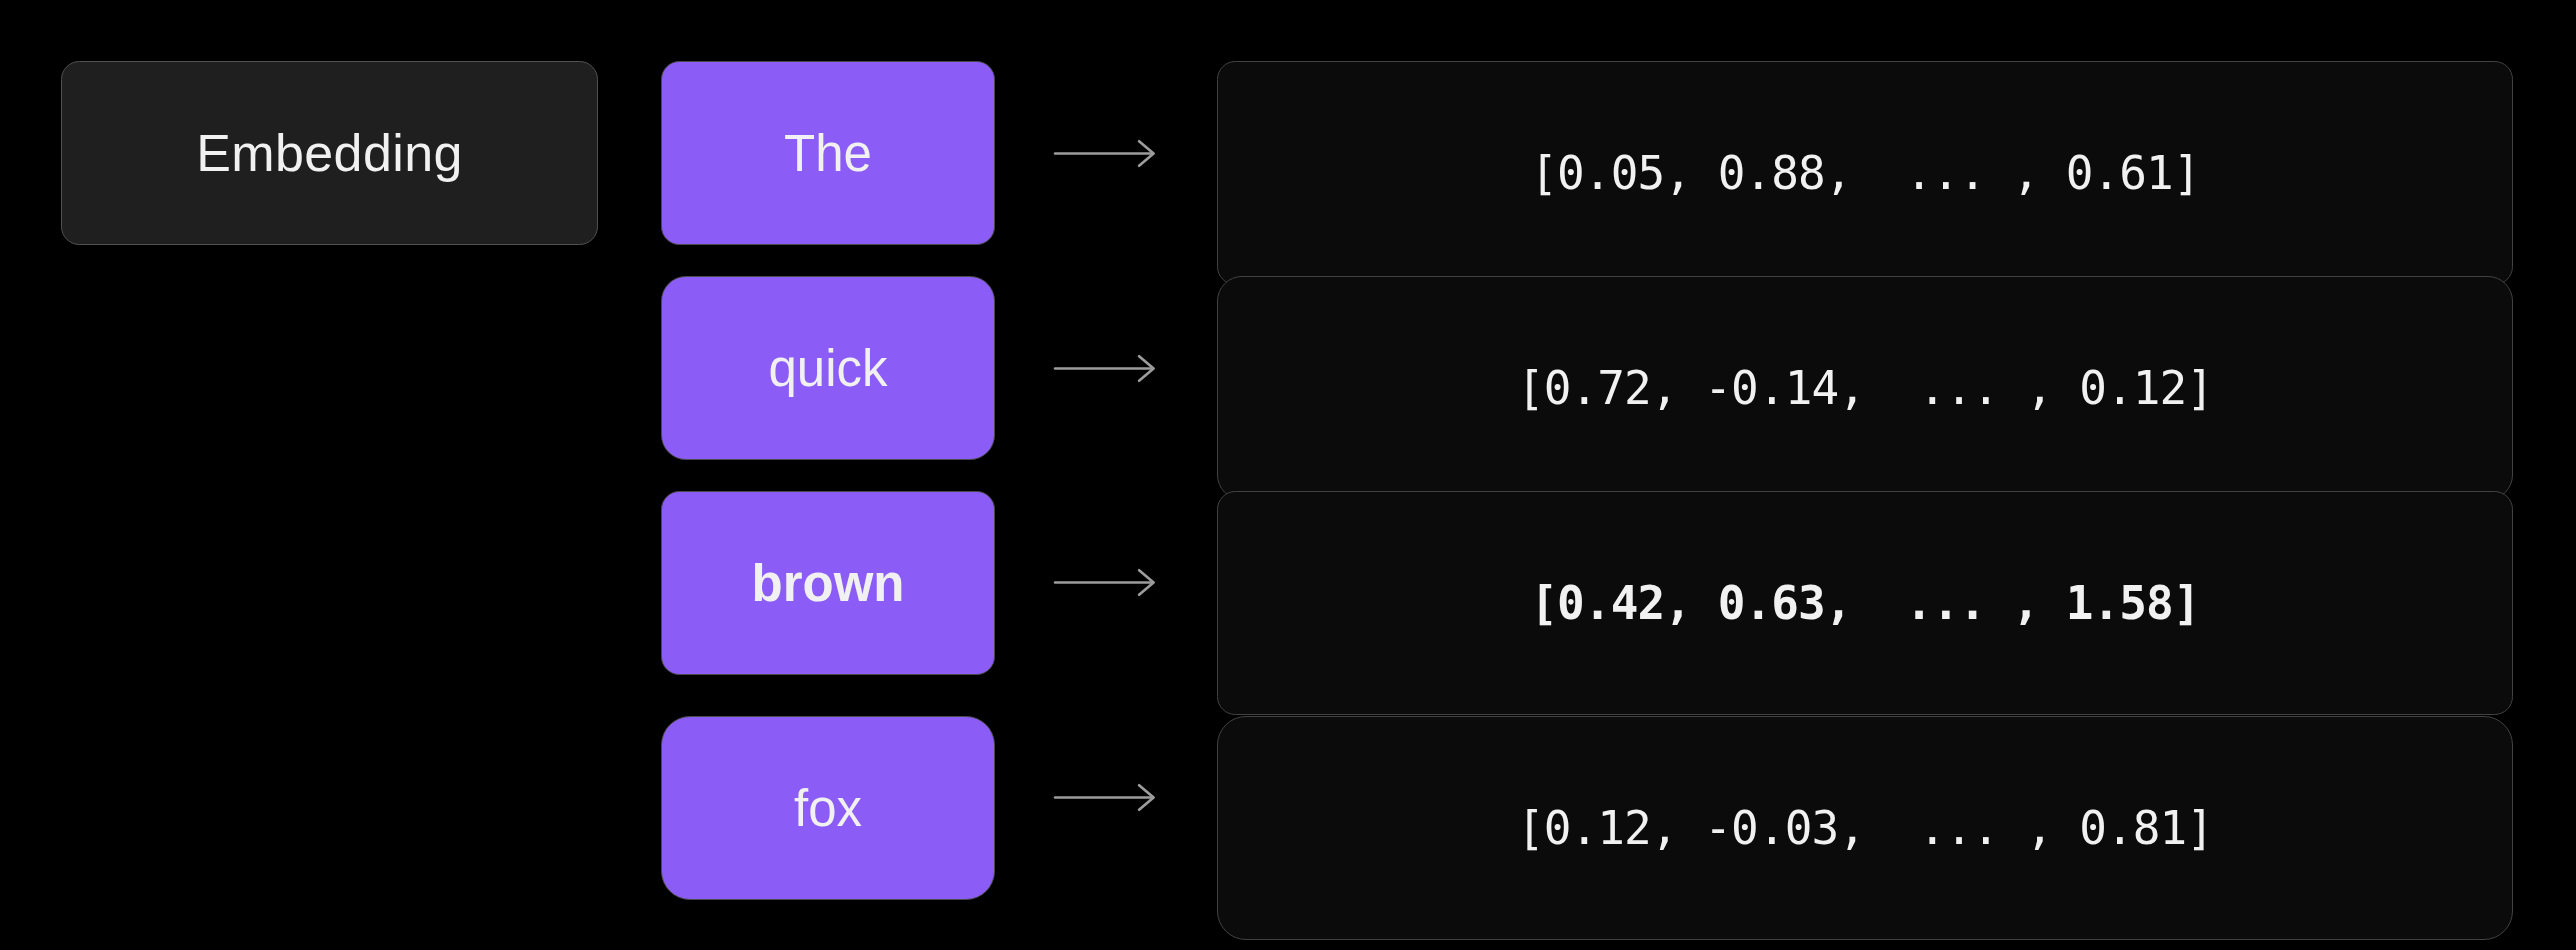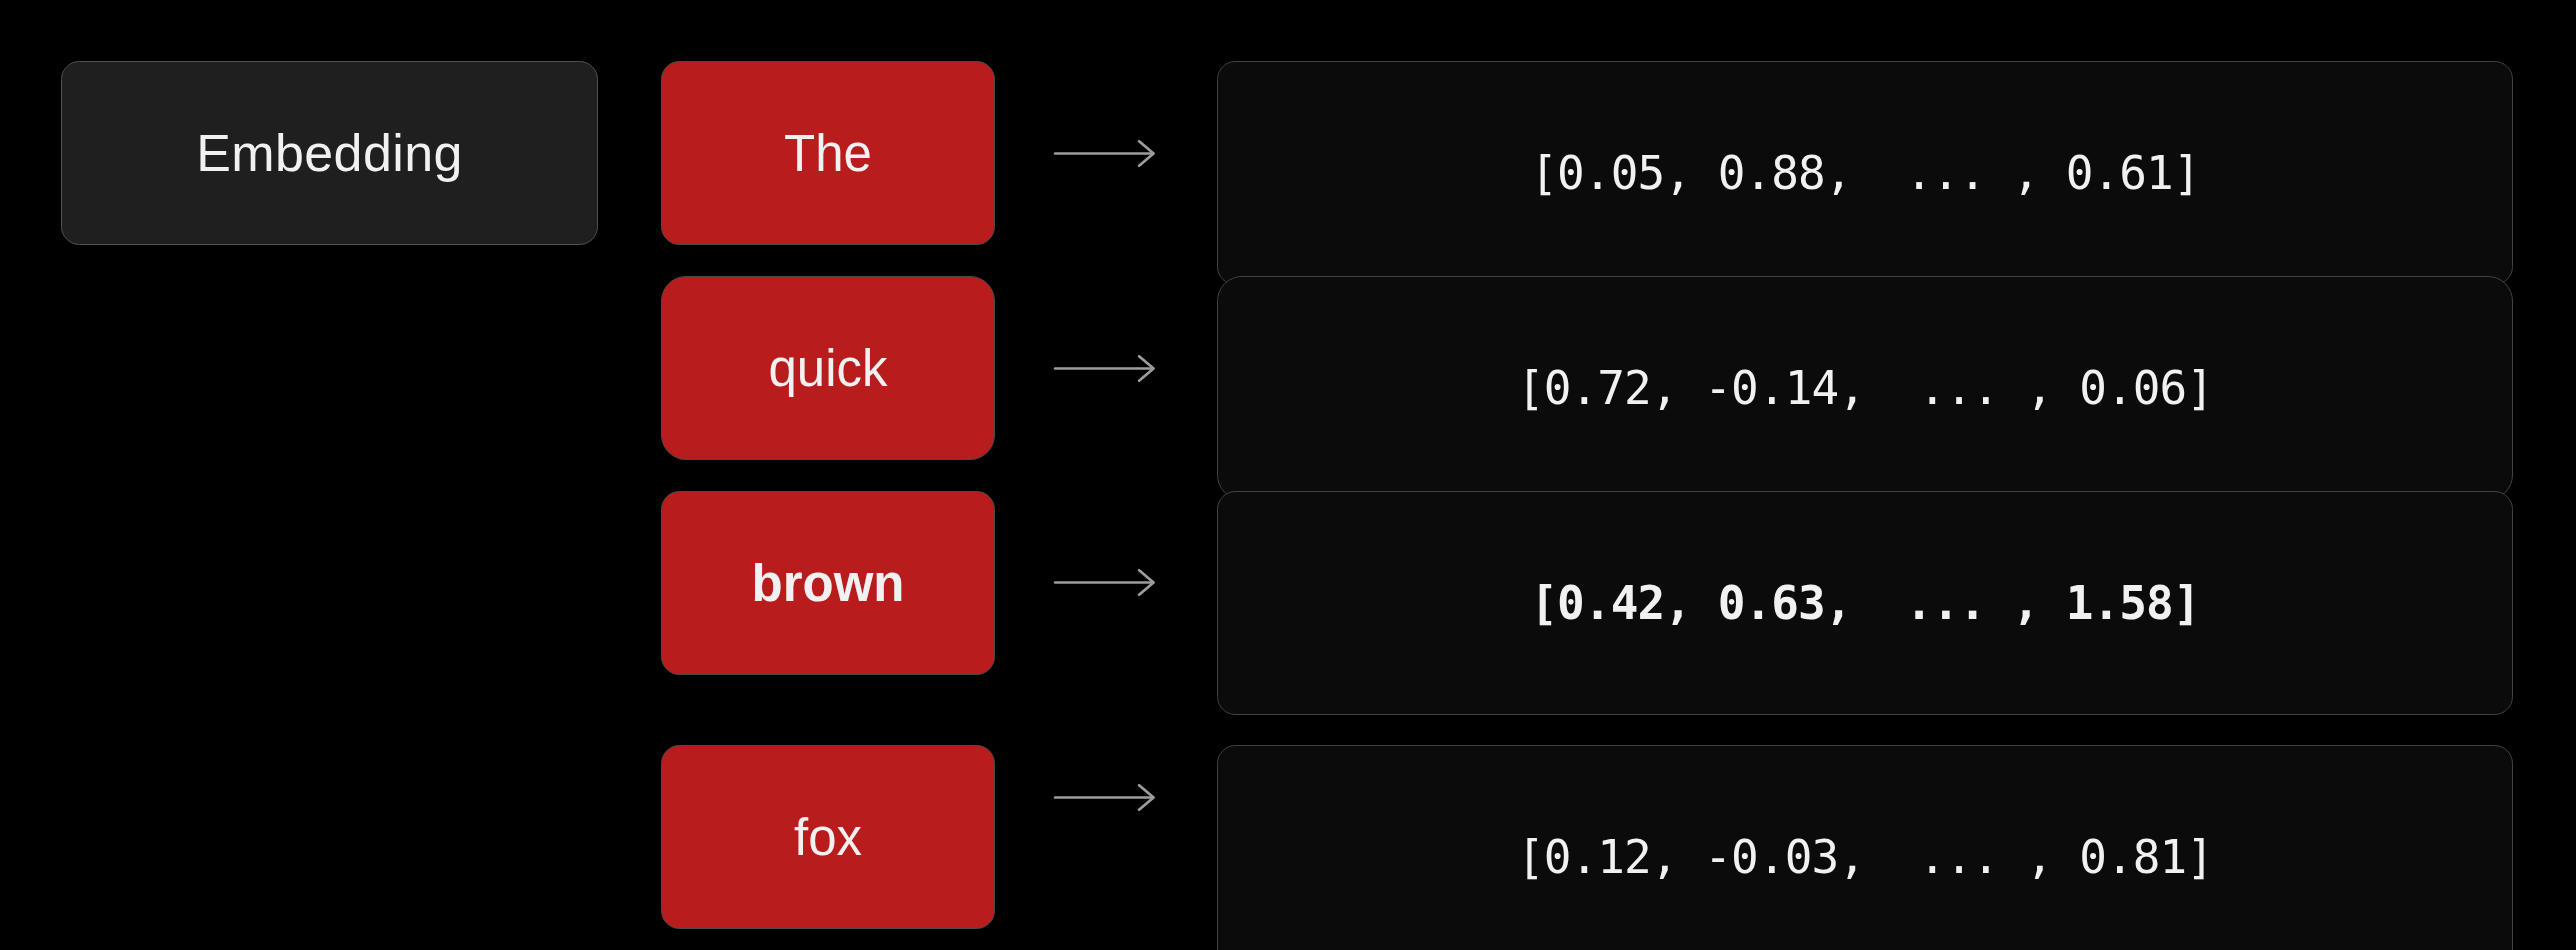--- a/index.html
+++ b/index.html
@@ -33,21 +33,21 @@
   }
   .embedding-box .label {
     color: #f1f1f1;
     font-size: 52px;
     letter-spacing: 0.4px;
   }
   .token-box {
     left: 661px;
     width: 334px;
     height: 184px;
-    background: #b91c1c;
+    background: #8b5cf6;
     border: 1.5px solid #4a4a4a;
   }
   .token-box .label {
     color: #f1f1f1;
     font-size: 51px;
   }
   .vector-box {
     left: 1217px;
     width: 1296px;
     height: 224px;
@@ -57,21 +57,21 @@
   .vector-box .vector-text {
     color: #f1f1f1;
     font-family: "DejaVu Sans Mono", monospace;
     font-size: 46px;
     letter-spacing: -0.02em;
     white-space: pre;
   }
   .row-0 { top: 61px; }
   .row-1 { top: 276px; border-radius: 25px; }
   .row-2 { top: 491px; font-weight: bold; }
-  .row-3 { top: 745px; }
+  .row-3 { top: 716px; border-radius: 29px; }
   .arrow {
     position: absolute;
     left: 1052px;
     width: 110px;
     height: 37px;
   }
   .arrow-0 { top: 135px; }
   .arrow-1 { top: 350px; }
   .arrow-2 { top: 564px; }
   .arrow-3 { top: 779px; }
@@ -104,21 +104,21 @@
 <div class="box token-box row-1">
   <span class="label">quick</span>
 </div>
 <div class="arrow arrow-1">
   <svg viewBox="0 0 144 48" xmlns="http://www.w3.org/2000/svg">
     <line x1="4" y1="24" x2="132" y2="24" stroke="#9c9c9c" stroke-width="3.5" stroke-linecap="round"></line>
     <polyline points="114,8 133,24 114,40" fill="none" stroke="#9c9c9c" stroke-width="3.5" stroke-linecap="round" stroke-linejoin="round"></polyline>
   </svg>
 </div>
 <div class="box vector-box row-1">
-  <span class="vector-text">[0.72, -0.14,  ... , 0.06]</span>
+  <span class="vector-text">[0.72, -0.14,  ... , 0.12]</span>
 </div>
 
 <div class="box token-box row-2">
   <span class="label">brown</span>
 </div>
 <div class="arrow arrow-2">
   <svg viewBox="0 0 144 48" xmlns="http://www.w3.org/2000/svg">
     <line x1="4" y1="24" x2="132" y2="24" stroke="#9c9c9c" stroke-width="3.5" stroke-linecap="round"></line>
     <polyline points="114,8 133,24 114,40" fill="none" stroke="#9c9c9c" stroke-width="3.5" stroke-linecap="round" stroke-linejoin="round"></polyline>
   </svg>

